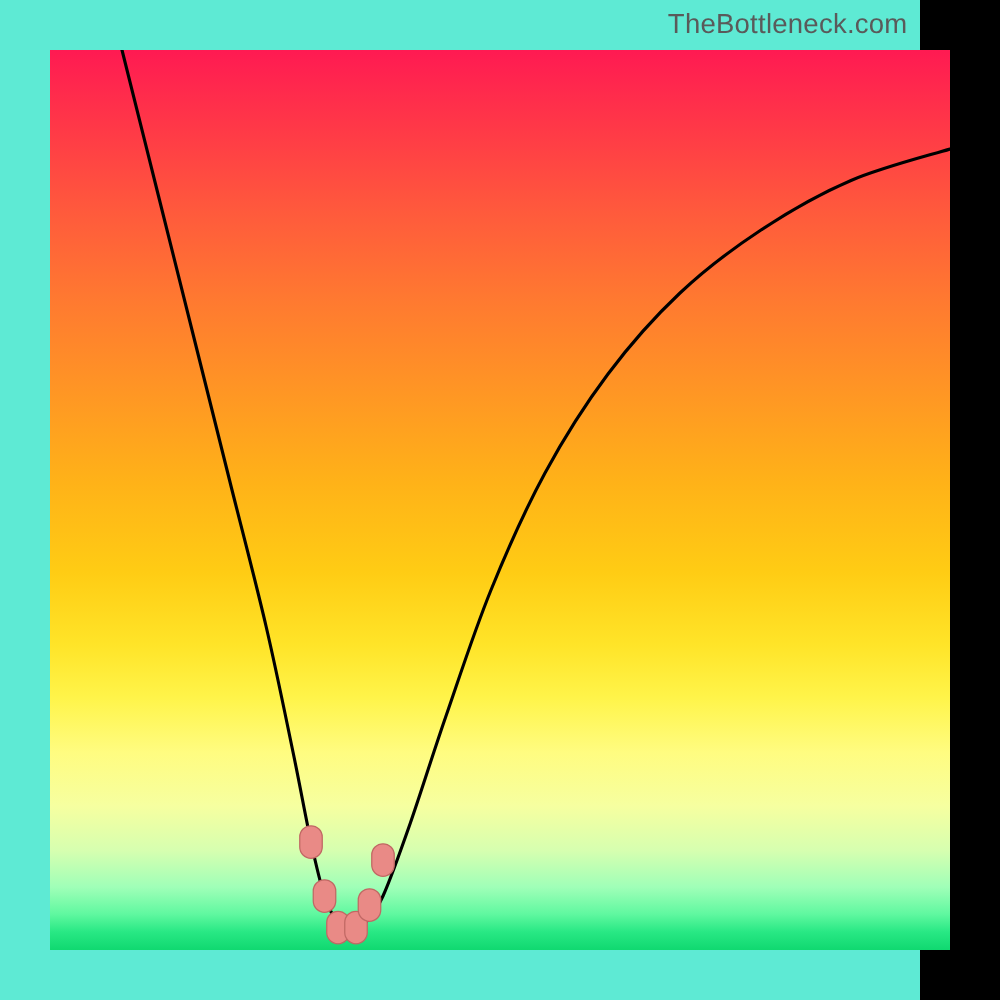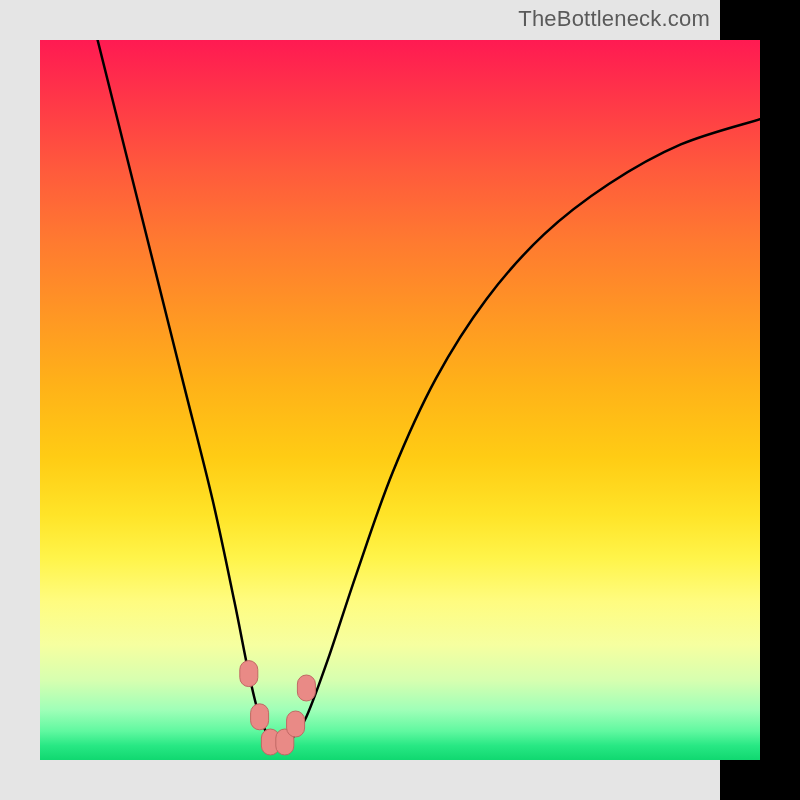--- a/index.html
+++ b/index.html
@@ -10,21 +10,22 @@
     background: #000;
     overflow: hidden;
     font-family: Arial, Helvetica, sans-serif;
   }
   .frame {
     position: absolute;
     top: 0;
     left: 0;
     width: 720px;
     height: 800px;
-    background: #e5e5e5;
+    background: #5eead4;
+    padding-left: 16px;
   }
   .plot-area {
     position: absolute;
     top: 40px;
     left: 40px;
     width: 720px;
     height: 720px;
     overflow: hidden;
   }
   .gradient-bg {

